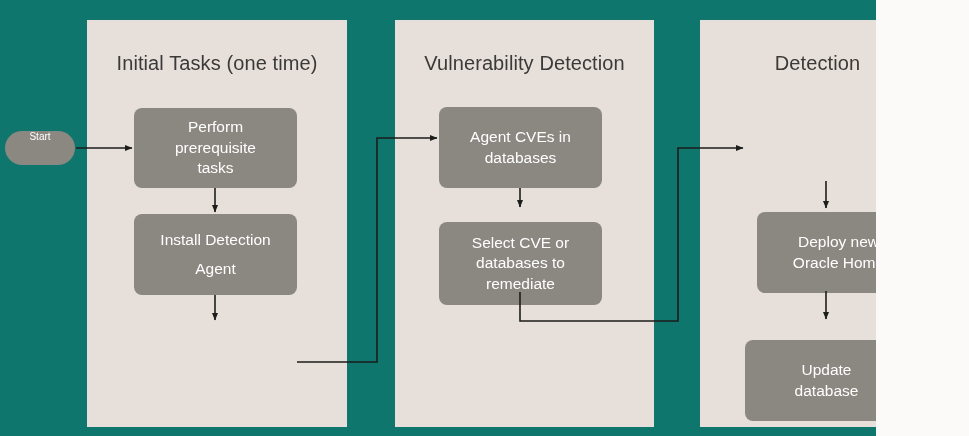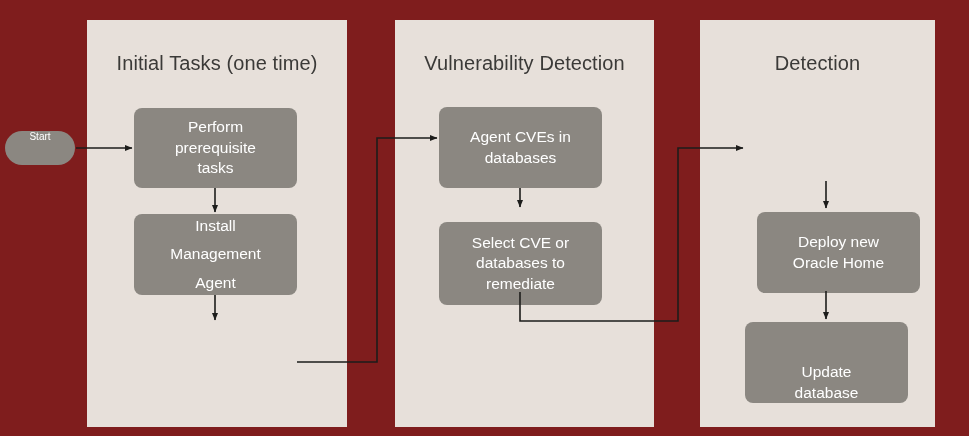--- a/index.html
+++ b/index.html
@@ -2,23 +2,23 @@
 <html><head>
 <meta charset="utf-8">
 <style>
   html, body {
     margin: 0;
     padding: 0;
     background: #fbfaf8;
   }
   #diagram {
     position: relative;
-    width: 969px;
+    width: 876px;
     height: 436px;
-    background: #7f1d1d;
+    background: #0f766e;
     font-family: "Liberation Sans", sans-serif;
     overflow: hidden;
   }
   .panel {
     position: absolute;
     background: #e7e0da;
   }
   .panel-title {
     position: absolute;
     left: 0;
@@ -82,34 +82,34 @@
   </div>
 
   <div class="terminator" style="left:5px; top:131px; width:70px; height:34px;">
     <span>Start</span>
   </div>
 
   <div class="node" style="left:134px; top:108px; width:163px; height:80px;">
     <span>Perform prerequisite tasks</span>
   </div>
   <div class="node" style="left:134px; top:214px; width:163px; height:81px; line-height:1.85;">
-    <span>Install Management Agent</span>
+    <span>Install Detection Agent</span>
   </div>
 
   <div class="node" style="left:439px; top:107px; width:163px; height:81px;">
     <span>Agent CVEs in databases</span>
   </div>
   <div class="node" style="left:439px; top:209px; width:163px; height:83px;margin-top:13px;">
     <span>Select CVE or databases to remediate</span>
   </div>
 
   <div class="node" style="left:745px; top:212px; width:163px; height:81px;margin-left:12px;">
     <span>Deploy new Oracle Home</span>
   </div>
-  <div class="node" style="left:745px; top:322px; width:163px; height:81px;align-items:flex-end;">
+  <div class="node" style="left:745px; top:340px; width:163px; height:81px;">
     <span>Update database</span>
   </div>
 
   <svg class="edges" viewBox="0 0 969 436" width="969" height="436">
     <defs>
       <marker id="arrow" markerWidth="9" markerHeight="9" refX="7.5" refY="3.2" orient="auto" markerUnits="userSpaceOnUse">
         <path d="M0,0 L8,3.2 L0,6.4 z" fill="#1d1d1b"></path>
       </marker>
     </defs>
     <g fill="none" stroke="#1d1d1b" stroke-width="1.6" marker-end="url(#arrow)">

